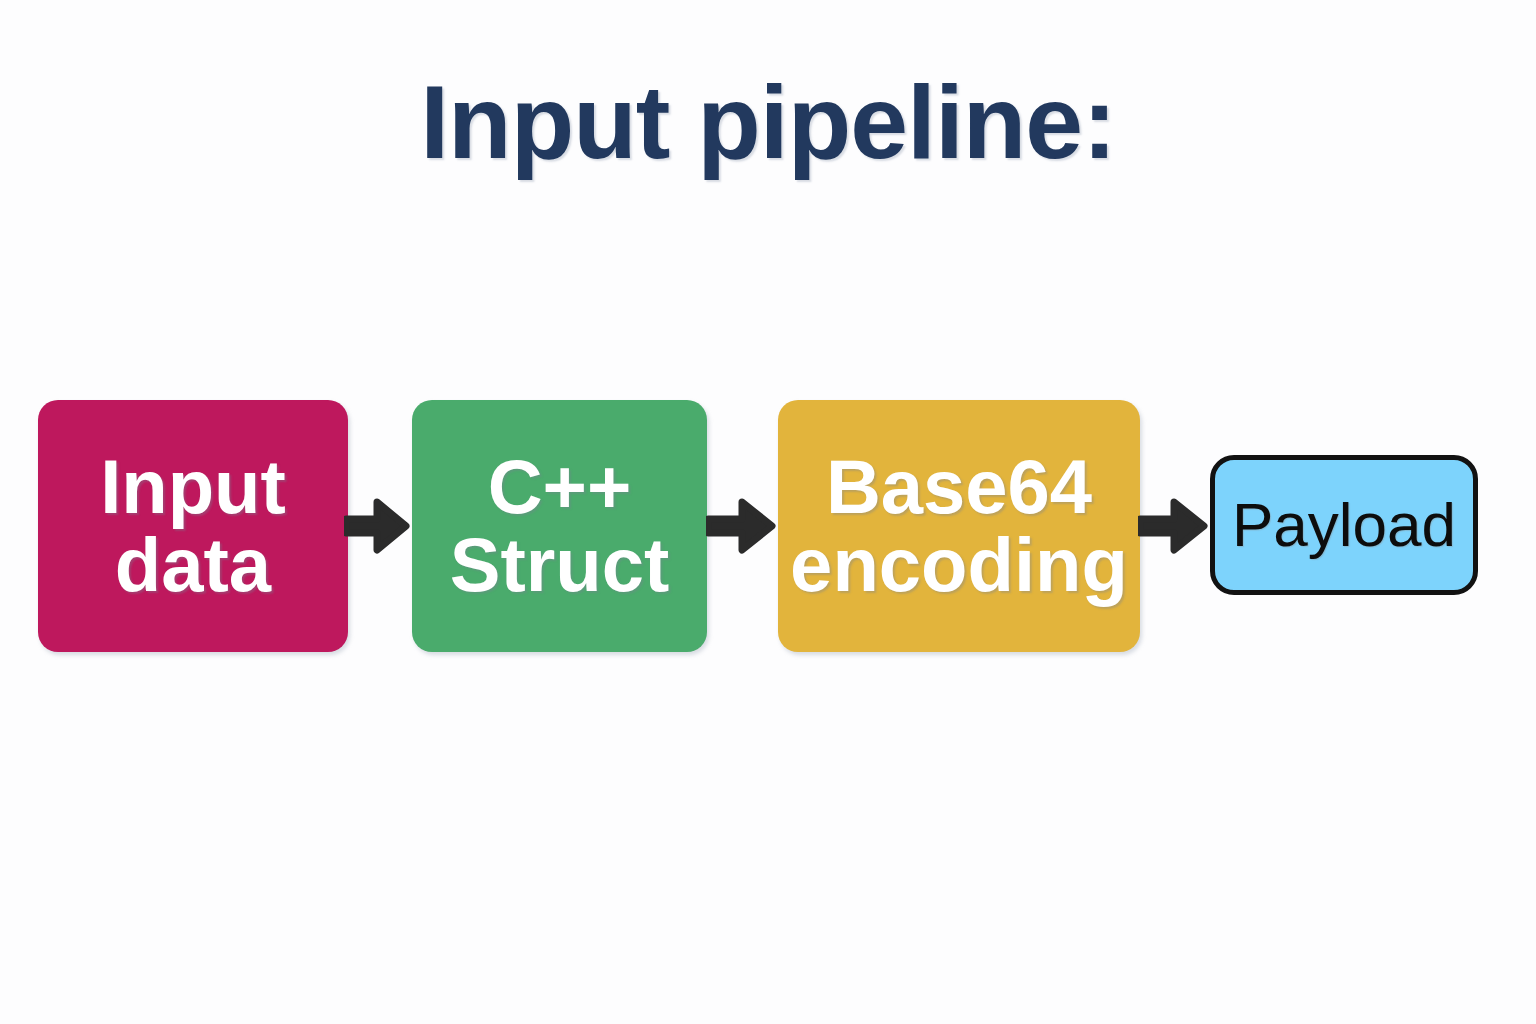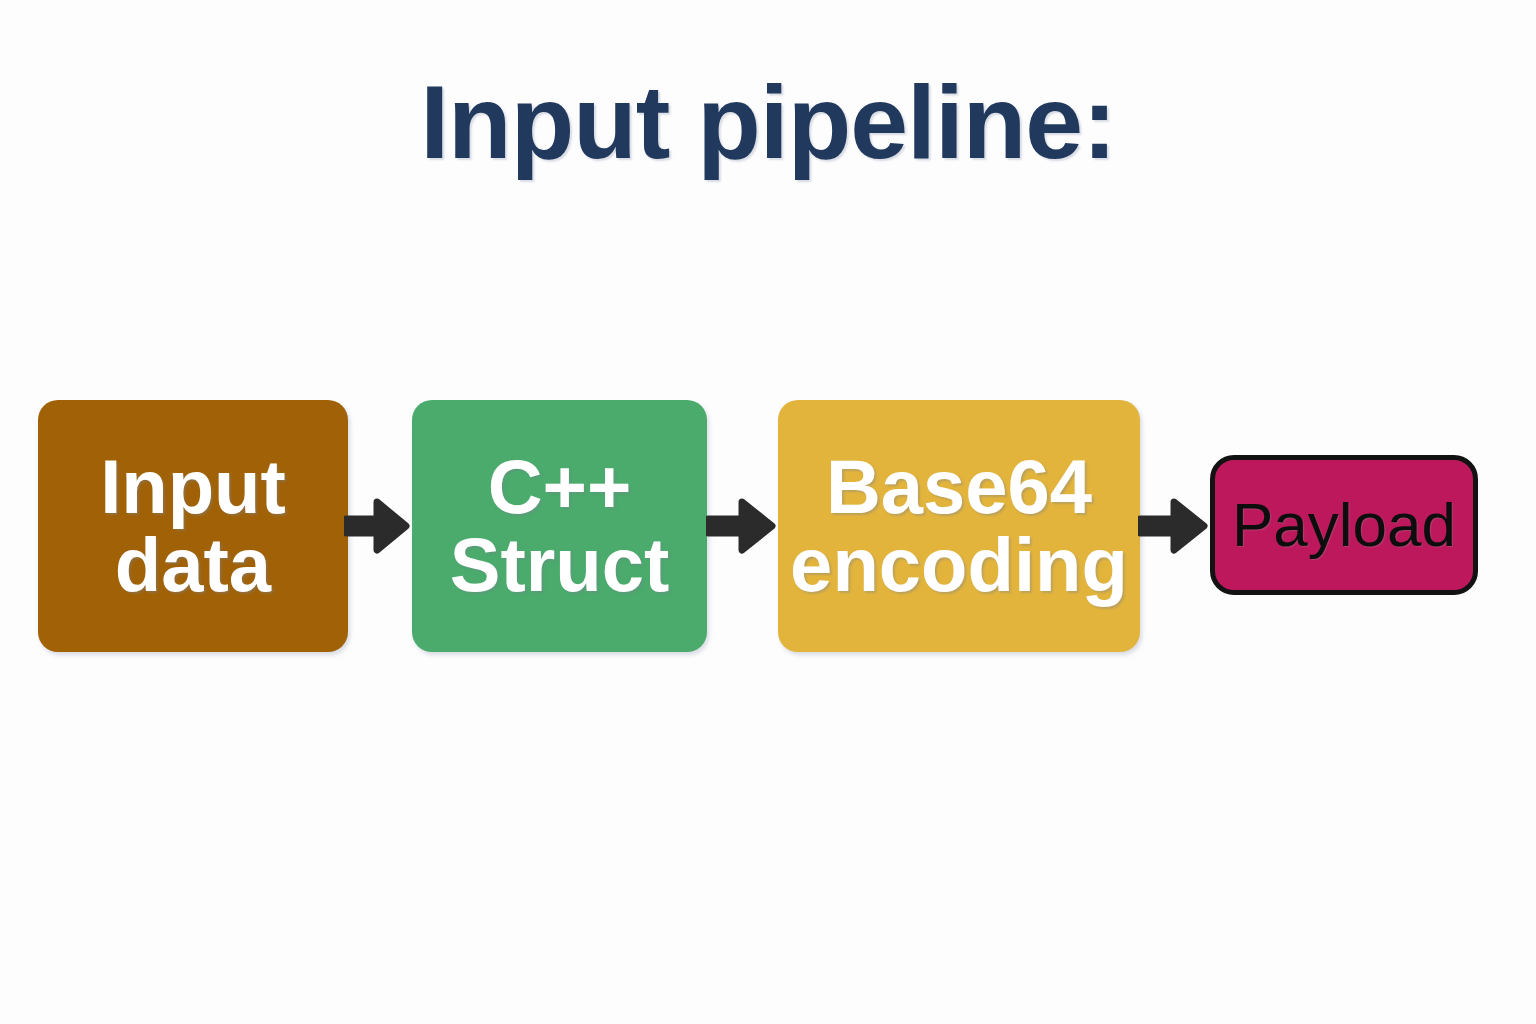--- a/index.html
+++ b/index.html
@@ -90,21 +90,21 @@
     height: 252px;
     align-items: center;
   }
 
   
   #node-payload {
     left: 1210px;
     top: 55px;
     width: 268px;
     height: 140px;
-    background: #be185d;
+    background: #7dd3fc;
     border: 5px solid #121212;
     border-radius: 24px;
     color: #0d0d0d;
     font-size: 62px;
     font-weight: normal;
   }
   #node-payload .node-label {
     text-shadow: 1px 1px 1px rgba(140,140,140,0.35);
   }
 
@@ -121,21 +121,21 @@
 </style>
 </head>
 <body style="background: rgb(253, 253, 254);">
 
 <div id="canvas">
 
   <div id="diagram-title">Input pipeline:</div>
 
   <div id="pipeline">
 
-    <div class="node filled" id="node-input-data" style="background:#a16207">
+    <div class="node filled" id="node-input-data" style="background:#be185d">
       <span class="node-label">Input
 data</span>
     </div>
 
     <div class="arrow" id="arrow-1">
       <svg width="68" height="68" viewBox="0 0 68 68">
         <path d="M2 27 L33 27 L33 10 L62 34 L33 58 L33 41 L2 41 Z" fill="#2b2b2b" stroke="#2b2b2b" stroke-width="7" stroke-linejoin="round" stroke-linecap="round"></path>
       </svg>
     </div>
 

